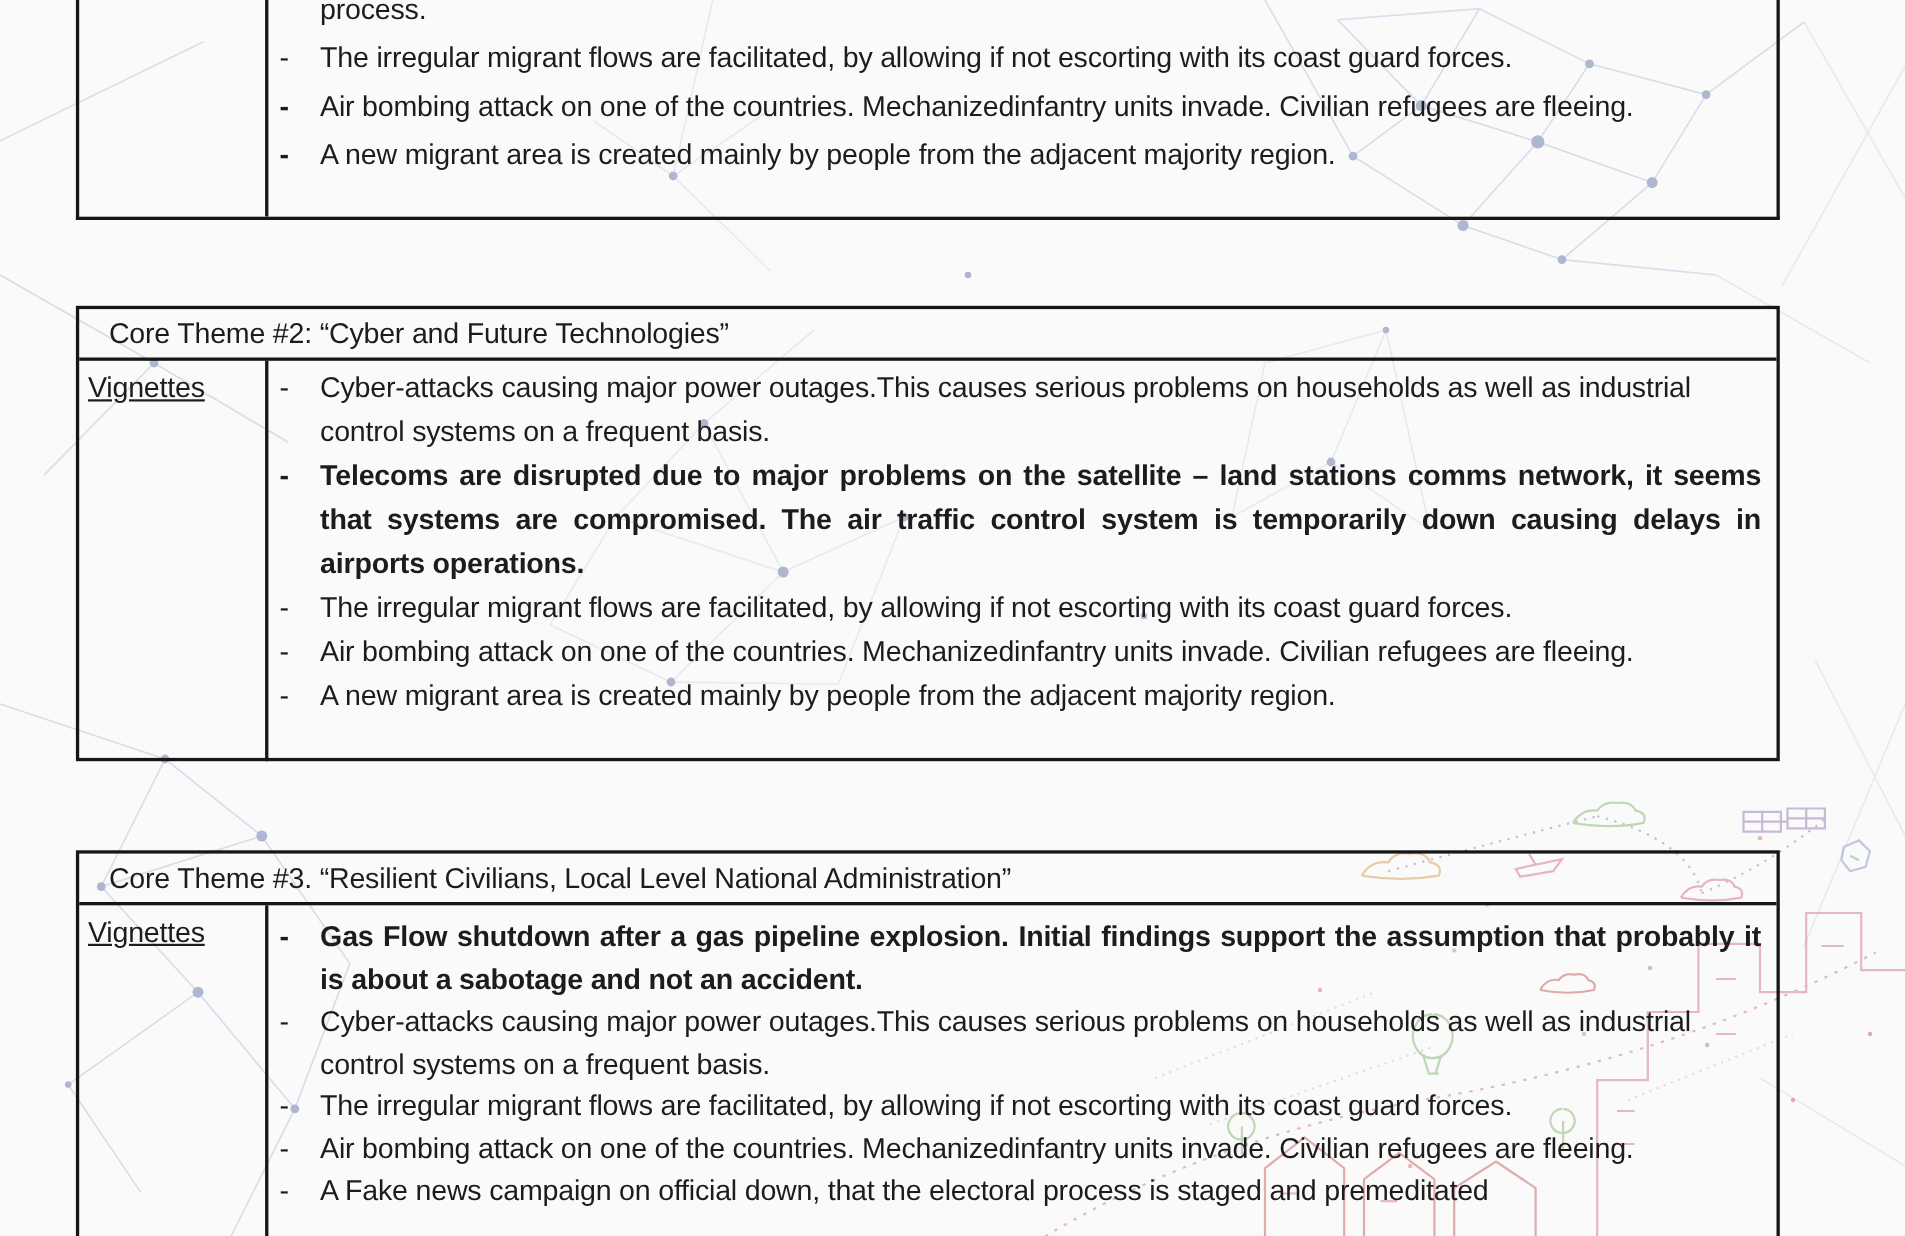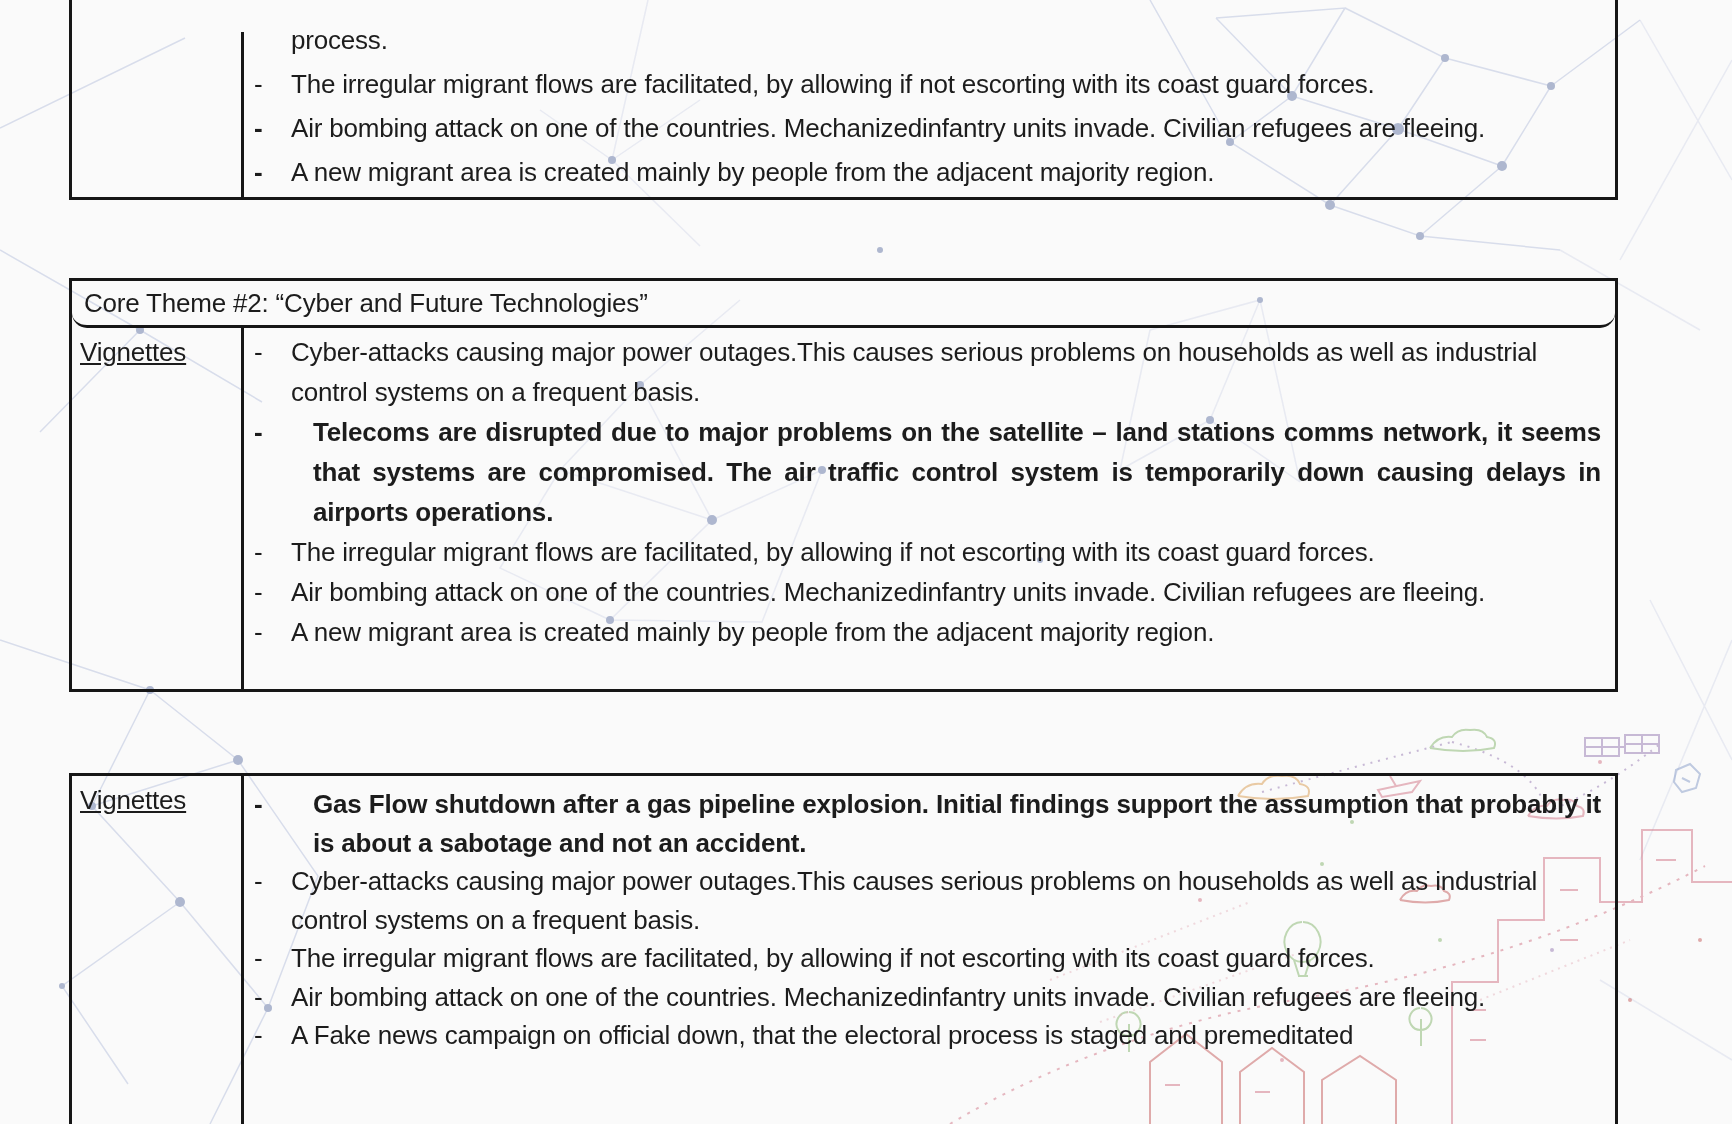--- a/index.html
+++ b/index.html
@@ -34,40 +34,40 @@
     position:absolute; left:69px; width:1549px;
     border:3px solid var(--border);
     box-sizing:border-box; background:transparent;
   }
   .table1{top:0; height:200px; border-top:none; overflow:hidden;}
   .table2{top:278px; height:414px;}
   .table3{top:773px; height:400px;}
 
   .header-row{
     height:44px; line-height:44px; border-bottom:3px solid var(--border);
-    padding-left:12px; white-space:nowrap; overflow:hidden;border-radius:15px;
+    padding-left:27px; white-space:nowrap; overflow:hidden;
   }
   .body-row{display:flex; align-items:stretch;}
-  .table1 .body-row{height:197px;margin-top:32px;}
+  .table1 .body-row{height:197px;}
   .table2 .body-row{height:364px;}
   .table3 .body-row{height:350px;}
   .label-cell{
     width:161px; flex:0 0 161px; border-right:3px solid var(--border);
     padding:9px 0 0 8px; box-sizing:content-box;text-decoration:underline;
   }
   .content-cell{flex:1 1 auto; overflow:hidden;}
   .bullets{}
   .table1 .bullets{line-height:44px; margin-top:-14px;}
   .table2 .bullets{line-height:40px; padding-top:4px;}
   .table3 .bullets{line-height:38.5px; padding-top:9px;}
   .bullet{display:flex; align-items:flex-start;}
   .dash{flex:0 0 37px; margin-left:10px;}
   .bullet-text{flex:1 1 auto; padding-right:14px; text-align:left;}
   .bullet.bold{font-weight:700;}
-  .bullet.bold .bullet-text{text-align:justify; text-align-last:left;margin-left:22px;}
+  .bullet.bold .bullet-text{text-align:justify; text-align-last:left;}
   .bullet.dash-bold .dash{font-weight:700;}
   .bullet.continuation .dash{visibility:hidden;}
 </style>
 </head>
 <body>
 
 <div class="page">
 
   <svg class="bg" viewBox="0 0 1732 1124" aria-hidden="true">
     <g class="net">
@@ -214,20 +214,23 @@
   <div class="bullet">
     <span class="dash">-</span>
     <span class="bullet-text">A new migrant area is created mainly by people from the adjacent majority region.</span>
   </div>
 </div>
       </div>
     </div>
   </div>
 
   <div class="doc-table table3">
+    <div class="header-row">
+      <span>Core Theme #3. “Resilient Civilians, Local Level National Administration”</span>
+    </div>
     <div class="body-row">
       <div class="label-cell">
         <span>Vignettes</span>
       </div>
       <div class="content-cell">
         <div class="bullets">
   <div class="bullet bold">
     <span class="dash">-</span>
     <span class="bullet-text">Gas Flow shutdown after a gas pipeline explosion. Initial findings support the assumption that probably it is about a sabotage and not an accident.</span>
   </div>

